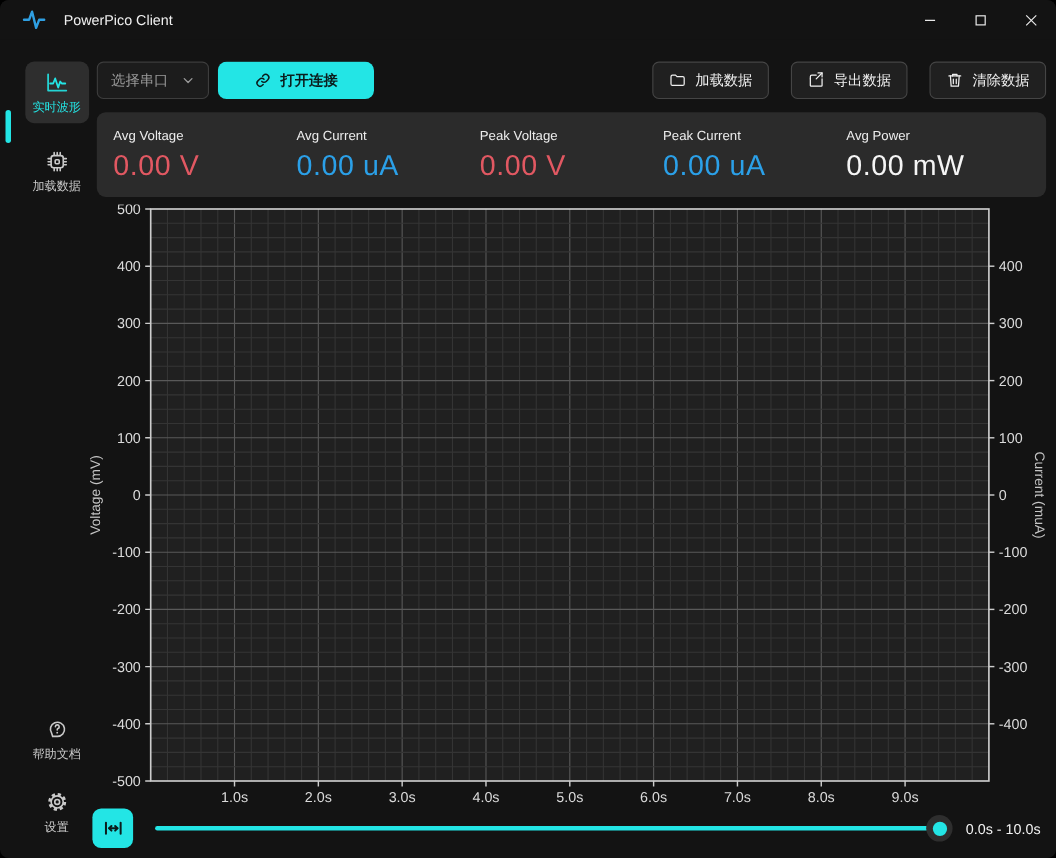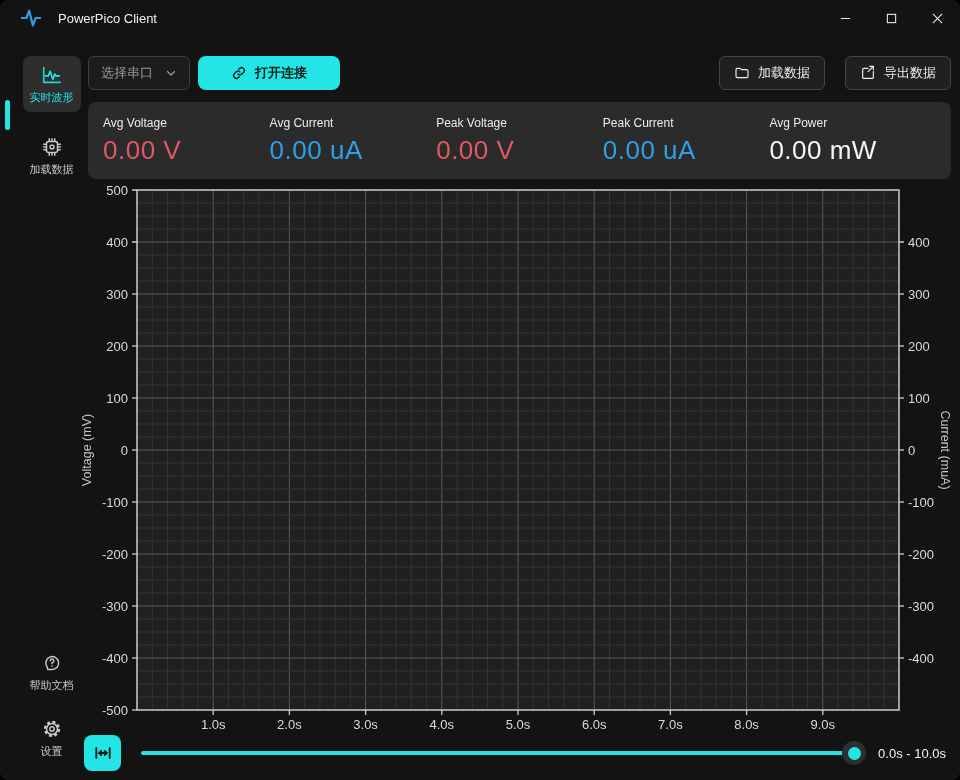--- a/index.html
+++ b/index.html
@@ -174,20 +174,29 @@
             <span>加载数据</span>
           </button>
           <button class="btn btn-dark">
             <svg viewBox="0 0 24 24" fill="none" stroke="currentColor" stroke-width="1.7" stroke-linecap="round" stroke-linejoin="round">
               <path d="M4 10v9a1 1 0 0 0 1 1h14a1 1 0 0 0 1-1v-9"></path>
               <polyline points="12 10 20 2"></polyline>
               <polyline points="14.5 2 20 2 20 7.5"></polyline>
               <path d="M12 5H6a2 2 0 0 0-2 2v3"></path>
             </svg>
             <span>导出数据</span>
+          </button>
+          <button class="btn btn-dark">
+            <svg viewBox="0 0 24 24" fill="none" stroke="currentColor" stroke-width="1.7" stroke-linecap="round" stroke-linejoin="round">
+              <path d="M4 6h16"></path>
+                <path d="M9 6V4h6v2"></path>
+              <path d="M6 6l1 14h10l1-14"></path>
+              <path d="M10 10.5v6 M14 10.5v6"></path>
+            </svg>
+            <span>清除数据</span>
           </button>
         </div>
       </div>
 
       <div class="stats">
         <div class="stat">
           <span class="s-label">Avg Voltage</span>
           <span class="s-value" style="color: rgb(225, 88, 98);">0.00 V</span>
         </div>
         <div class="stat">

